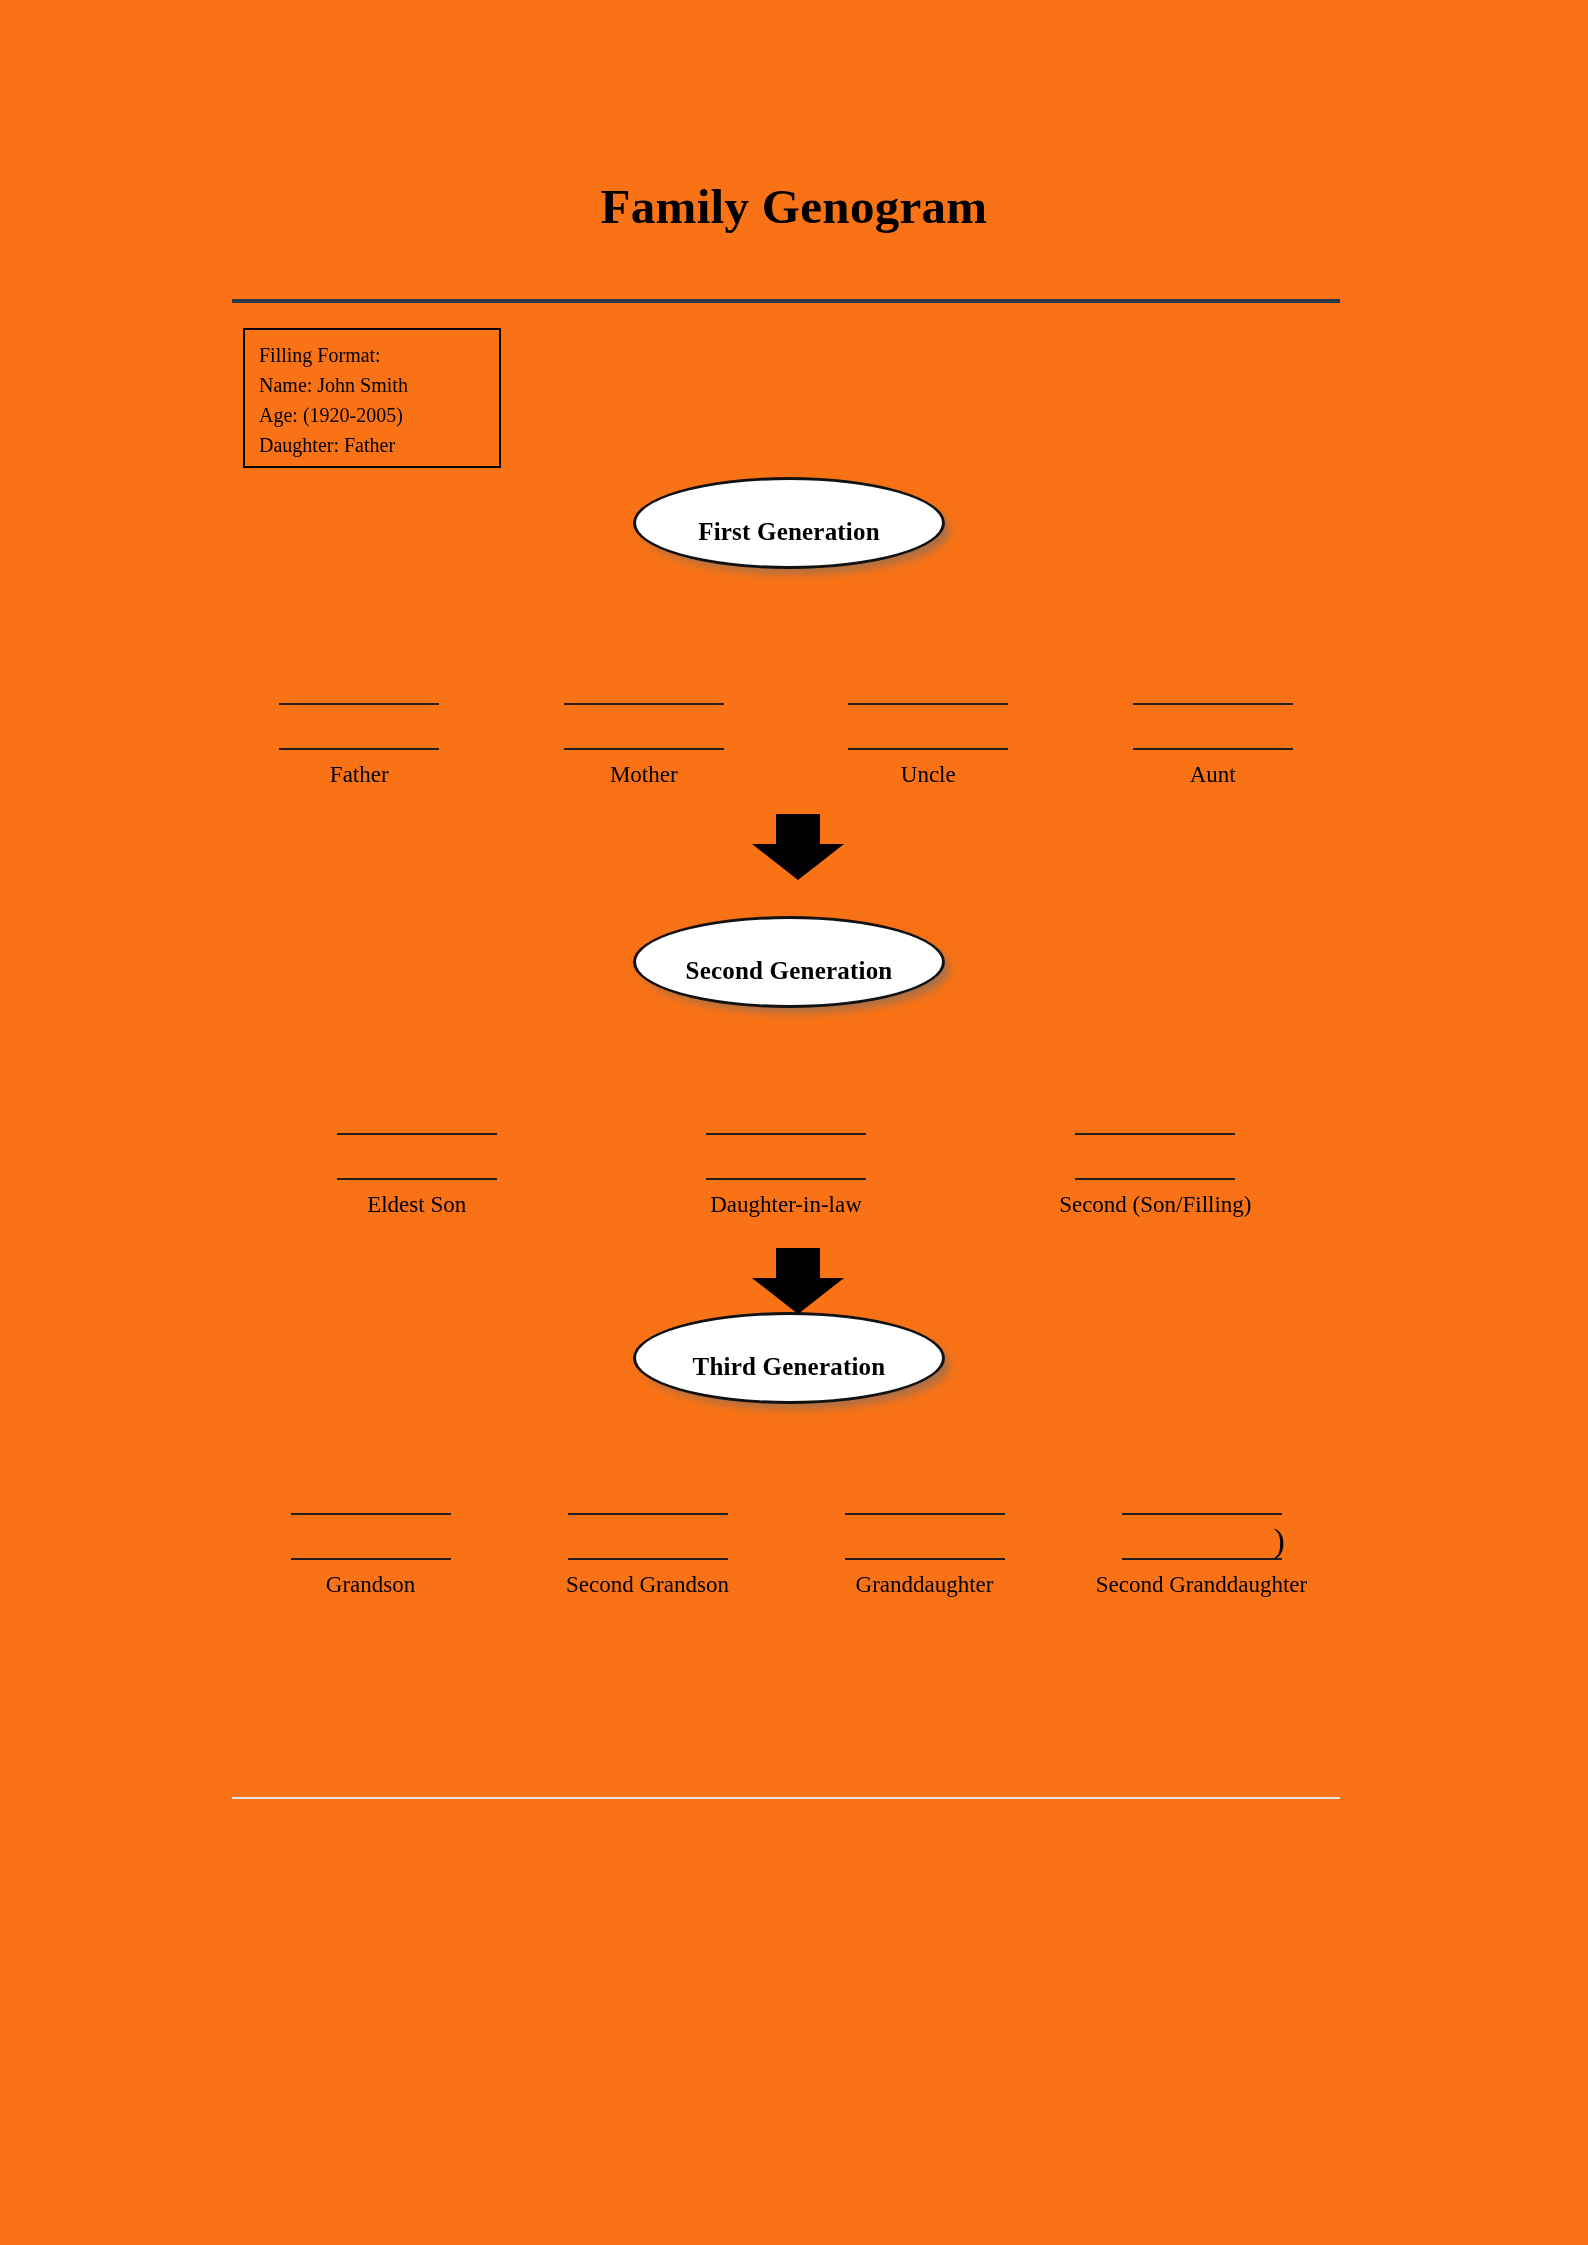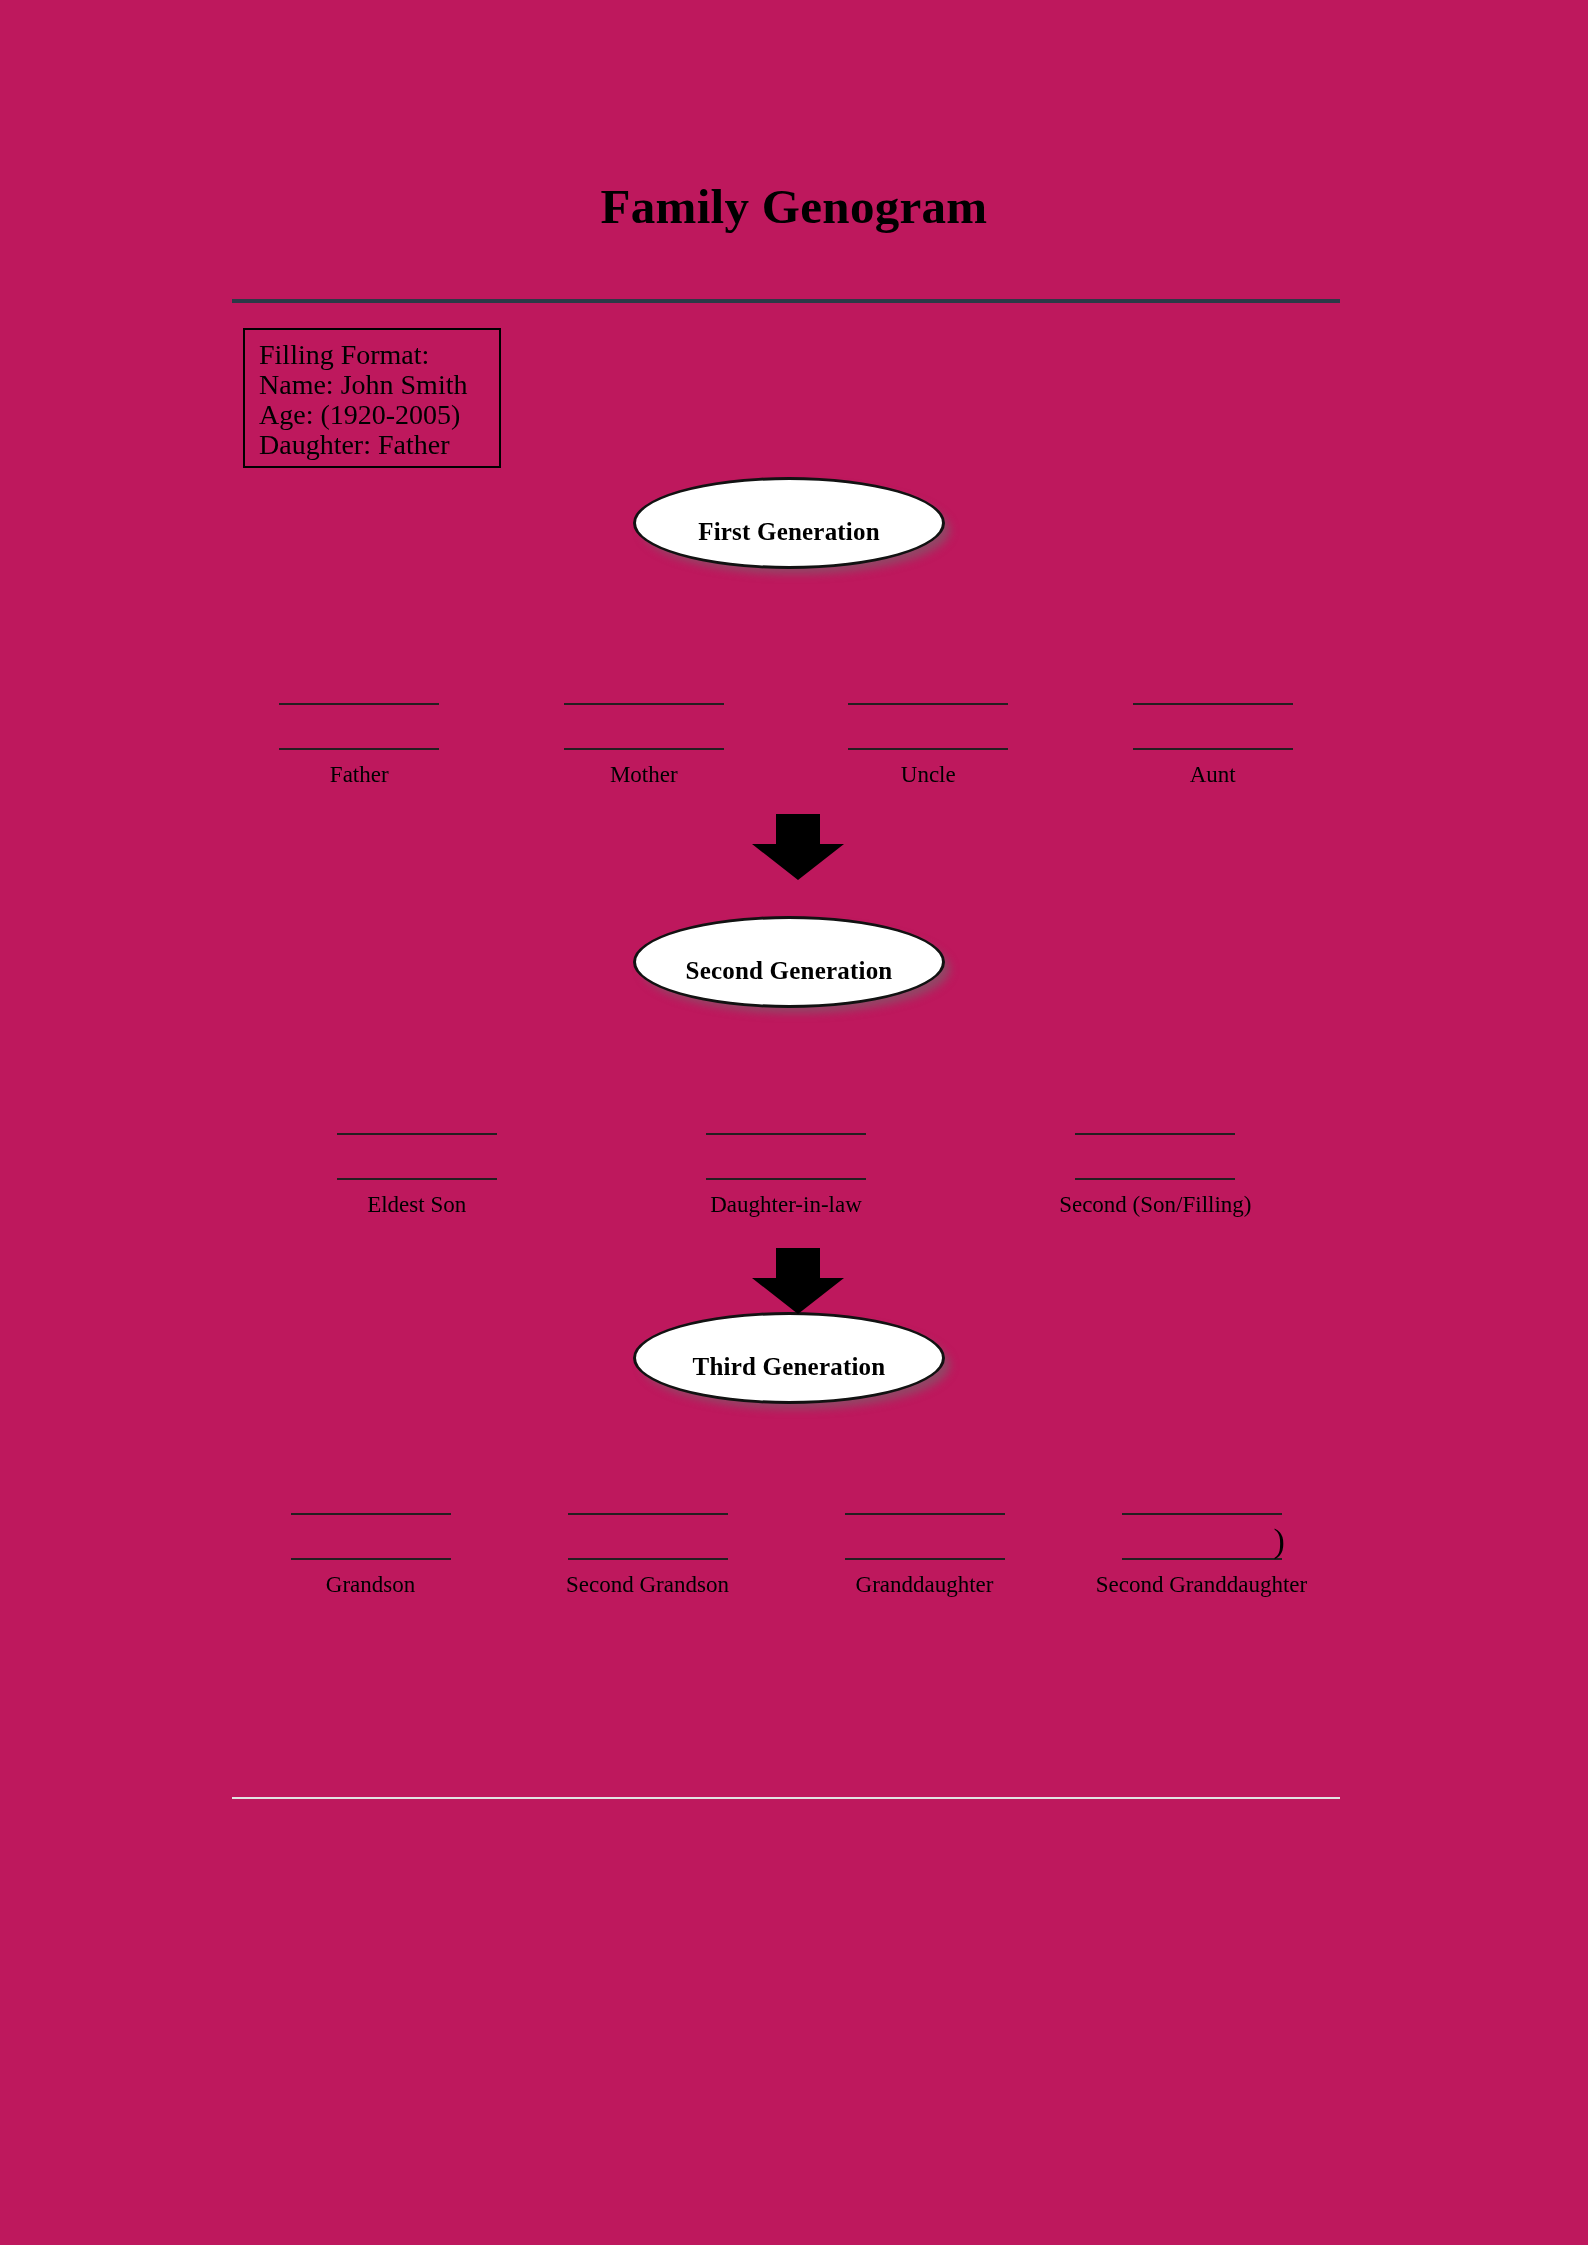--- a/index.html
+++ b/index.html
@@ -9,21 +9,21 @@
     background: #ffffff;
   }
   body {
     font-family: "Liberation Serif", "DejaVu Serif", serif;
     color: #000000;
   }
   #page {
     position: relative;
     width: 1588px;
     height: 2245px;
-    background: #be185d;
+    background: #f97316;
     overflow: hidden;
   }
 
   
   #doc-title {
     position: absolute;
     left: 0;
     top: 182px;
     width: 1588px;
     text-align: center;
@@ -56,21 +56,21 @@
     position: absolute;
     left: 243px;
     top: 328px;
     width: 258px;
     height: 140px;
     border: 2px solid #000000;
     box-sizing: border-box;
     padding: 10px 0 0 14px;
   }
   #legend-box .legend-line {
-    font-size: 28px;
+    font-size: 20px;
     line-height: 30px;
     white-space: nowrap;
   }
 
   
   .gen-oval {
     position: absolute;
     width: 312px;
     height: 92px;
     border: 3px solid #121212;

